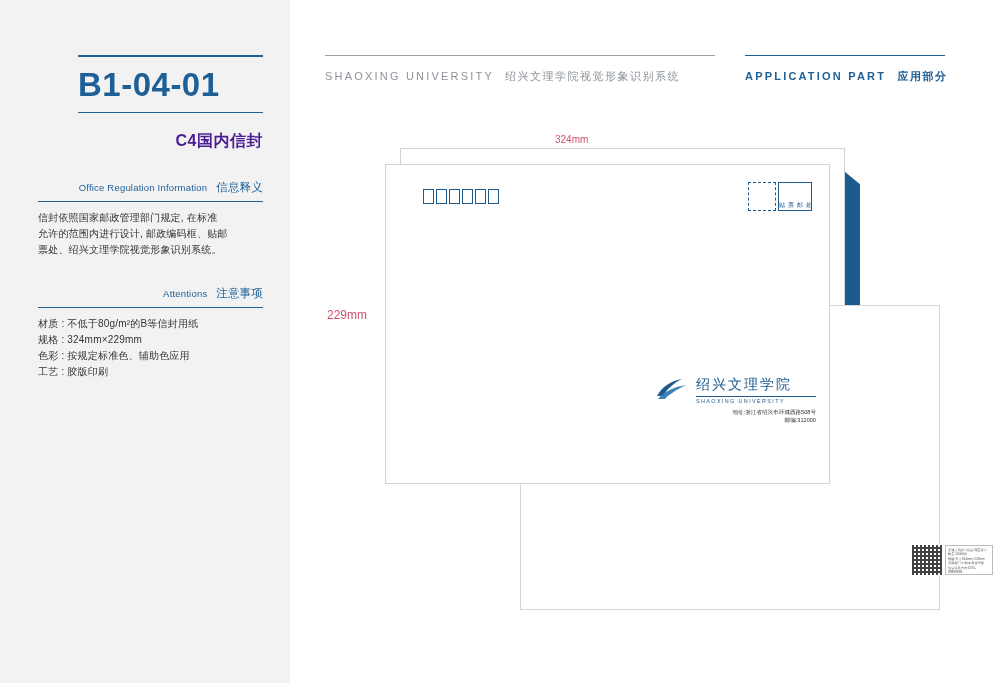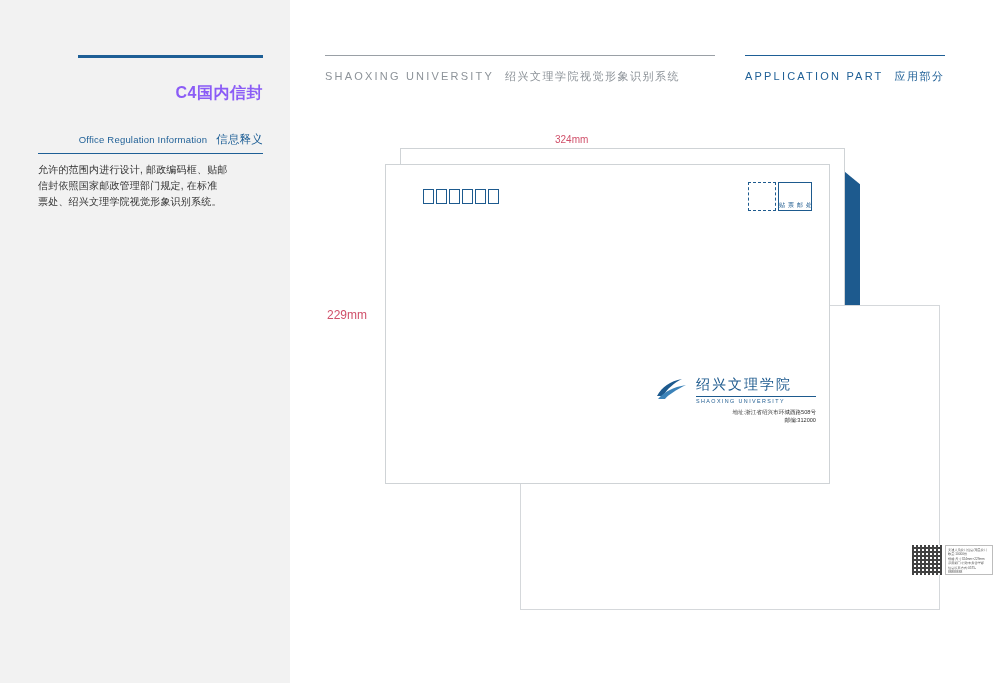--- a/index.html
+++ b/index.html
@@ -47,23 +47,23 @@
   }
   .rule-mid {
     width: 185px;
     height: 1px;
     background: #1e5f96;
     margin-left: 40px;
   }
   #doc-title {
     font-size: 16px;
     font-weight: bold;
-    color: #8b5cf6;
+    color: #4c1d95;
     text-align: right;
-    margin-top: 25px;
+    margin-top: 18px;
     letter-spacing: 0.5px;
   }
 
   .section {
     margin-top: 28px;
   }
   .section-head {
     text-align: right;
     font-size: 9.5px;
     color: #1e5f96;
@@ -114,21 +114,21 @@
     letter-spacing: 2.2px;
     color: #8d9399;
     white-space: nowrap;
   }
   .hdr-text .cn {
     letter-spacing: 1.5px;
     margin-left: 6px;
   }
   .hdr-text.blue {
     color: #1e5f96;
-    font-weight: normal;
+    font-weight: bold;
   }
 
   
   #art {
     position: absolute;
     left: 300px;
     top: 120px;
     width: 690px;
     height: 520px;
   }
@@ -324,36 +324,50 @@
   }
   .patch-text p { margin: 0; }
 </style>
 </head>
 <body>
 
 <div id="left-panel">
   <div id="left-inner">
 
     <div class="rule-top"></div>
+    <div id="code-number">B1-04-01</div>
     <div class="rule-mid"></div>
     <div id="doc-title">C4国内信封</div>
 
     <div class="section">
       <div class="section-head">
         <span>Office Regulation Information</span>
         <span class="cn">信息释义</span>
       </div>
       <div class="section-rule"></div>
       <div class="section-body">
+        <p>信封依照国家邮政管理部门规定, 在标准</p>
         <p>允许的范围内进行设计, 邮政编码框、贴邮</p>
-        <p>信封依照国家邮政管理部门规定, 在标准</p>
         <p>票处、绍兴文理学院视觉形象识别系统。</p>
       </div>
     </div>
 
+    <div class="section">
+      <div class="section-head">
+        <span>Attentions</span>
+        <span class="cn">注意事项</span>
+      </div>
+      <div class="section-rule"></div>
+      <div class="section-body">
+        <p>材质 : 不低于80g/m²的B等信封用纸</p>
+        <p>规格 : 324mm×229mm</p>
+        <p>色彩 : 按规定标准色、辅助色应用</p>
+        <p>工艺 : 胶版印刷</p>
+      </div>
+    </div>
 
   </div>
 </div>
 
 <div id="header-center">
   <div class="hdr-rule"></div>
   <div class="hdr-text">
     <span>SHAOXING UNIVERSITY</span>
     <span class="cn">绍兴文理学院视觉形象识别系统</span>
   </div>

